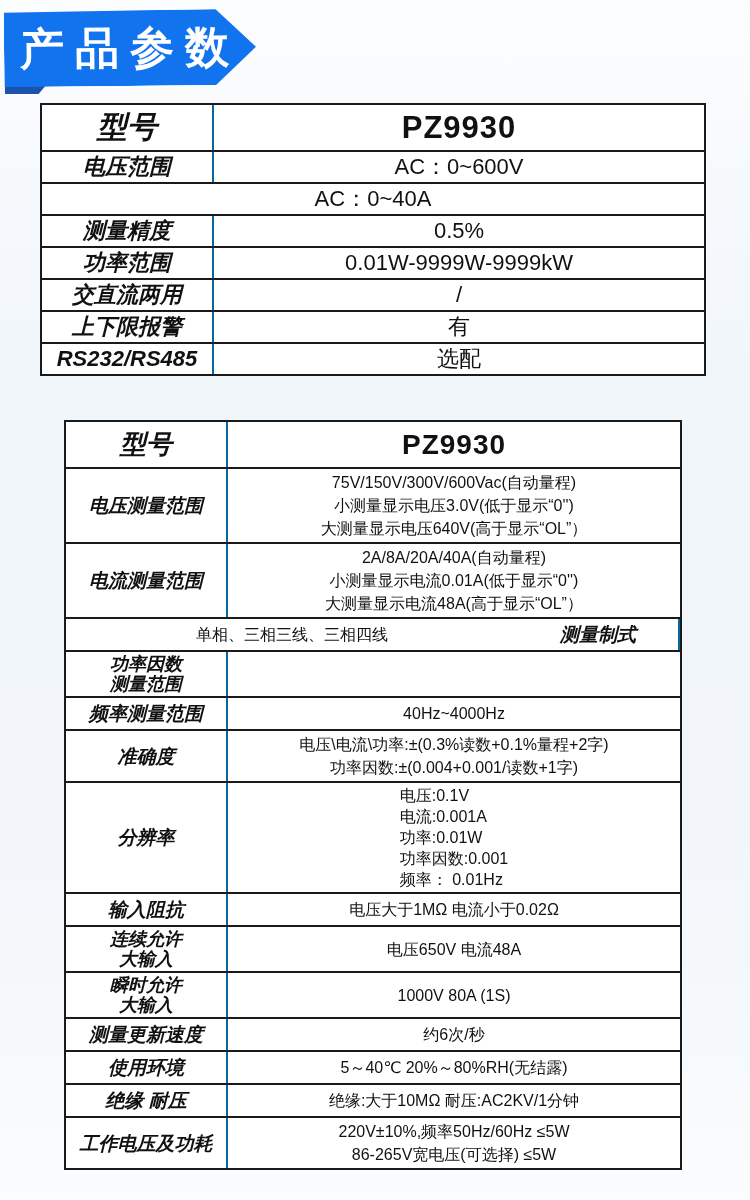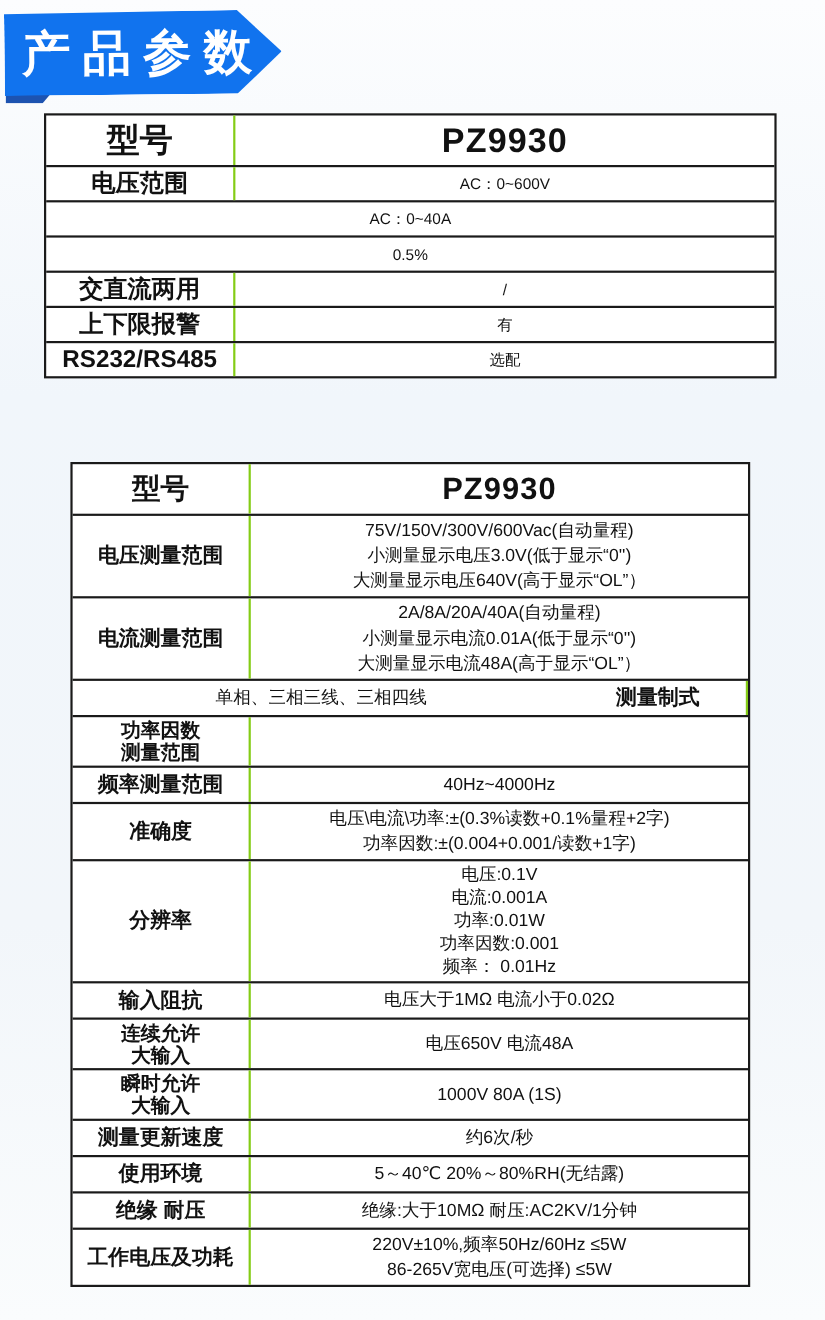--- a/index.html
+++ b/index.html
@@ -33,33 +33,33 @@
 
   
   .spec-table {
     position:absolute; background:#fff;
     border:2px solid #1a1a1a;
   }
   .row { display:flex; border-top:2px solid #1a1a1a; align-items:stretch; }
   .row.header { border-top:none; }
   .cell { display:flex; flex-direction:column; justify-content:center; padding:2px 6px; }
   .cell.label {
-    border-right:2px solid #84cc16;
-    font-weight:bold; text-align:right; align-items:center; flex-shrink:0;
+    border-right:2px solid #0369a1;
+    font-weight:bold; text-align:right; align-items:center; flex-shrink:0;font-style:italic;
   }
   .cell.value { flex:1; text-align:center; align-items:center; }
   .vblock { display:inline-block; }
-  .row.left .cell.value .vblock { text-align:center; }
+  .row.left .cell.value .vblock { text-align:left; }
 
   
   .t1 { left:40px; top:103px; width:666px; }
   .t1 .row { min-height:31px; }
   .t1 .row.header { min-height:42px; }
   .t1 .cell.label { width:172px; font-size:22px; }
-  .t1 .cell.value { font-size:14px; font-weight:500; }
+  .t1 .cell.value { font-size:22px; font-weight:500; }
   .t1 .row.header .cell.label { font-size:30px; }
   .t1 .row.header .cell.value { font-size:31px; font-weight:bold; letter-spacing:1px; }
   .t1 .ln { line-height:26px; }
 
   
   .t2 { left:64px; top:420px; width:618px; }
   .t2 .row { min-height:33px; }
   .t2 .row.header { min-height:45px; }
   .t2 .cell.label { width:162px; font-size:19px; }
   .t2 .cell.value { font-size:16px; font-weight:500; }
@@ -95,23 +95,36 @@
       </div>
     </div>
     <div class="row">
       <div class="cell value">
         <div class="vblock">
           <div class="ln">AC：0~40A</div>
         </div>
       </div>
     </div>
     <div class="row">
+      <div class="cell label">
+        <div class="ln">测量精度</div>
+      </div>
       <div class="cell value">
         <div class="vblock">
           <div class="ln">0.5%</div>
+        </div>
+      </div>
+    </div>
+    <div class="row">
+      <div class="cell label">
+        <div class="ln">功率范围</div>
+      </div>
+      <div class="cell value">
+        <div class="vblock">
+          <div class="ln">0.01W-9999W-9999kW</div>
         </div>
       </div>
     </div>
     <div class="row">
       <div class="cell label">
         <div class="ln">交直流两用</div>
       </div>
       <div class="cell value">
         <div class="vblock">
           <div class="ln">/</div>

